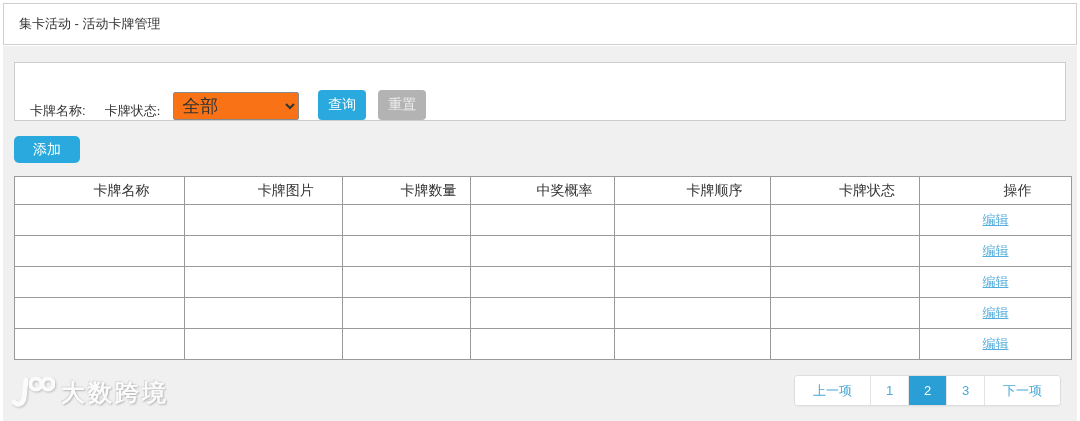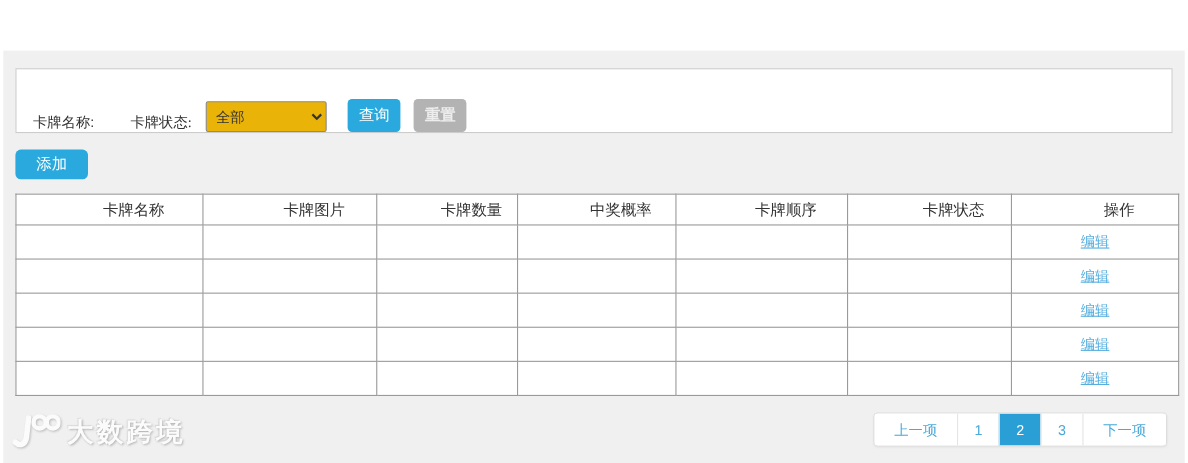--- a/index.html
+++ b/index.html
@@ -26,38 +26,38 @@
     background:#ffffff; border:1px solid #cccccc;
     display:flex; align-items:flex-end; padding-left:15px;
   }
   .field-label { font-size:13px; color:#333333; white-space:nowrap; }
   .name-input {
     margin-left:13px; width:128px; height:27px;
     border:1px solid #c4c4c4; background:#ffffff;
     padding:0 8px; font-size:13px; color:#333; outline:none;
   }
   .name-input::placeholder { color:#b4b4b4; }
-  .status-label { margin-left:33px;font-family:Liberation Serif, serif; }
+  .status-label { margin-left:19px;font-family:Liberation Serif, serif; }
   .status-select {
-    margin-left:13px; width:110px; height:28px;
-    border:1px solid #8a8a8a; border-radius:2px; background:#eab308;
-    font-size:13px; color:#333; padding:0 4px; outline:none;
+    margin-left:13px; width:126px; height:28px;
+    border:1px solid #8a8a8a; border-radius:2px; background:#f97316;
+    font-size:18px; color:#333; padding:0 4px; outline:none;
     font-family:"Liberation Sans", sans-serif;
   }
   .btn {
     border:none; border-radius:4px; cursor:pointer;
     font-size:14px; font-family:"Liberation Sans", sans-serif;
   }
   .btn-search {
     margin-left:19px; width:48px; height:30px;
     background:#29a9dd; color:#ffffff;
   }
   .btn-reset {
     margin-left:12px; width:48px; height:30px;
-    background:#b3b3b3; color:#ededed;font-weight:bold;
+    background:#b3b3b3; color:#ededed;
   }
 
   
   .btn-add {
     margin:15px 16px 0 11px; width:66px; height:27px;
     background:#29a9dd; color:#ffffff; border-radius:5px;
   }
 
   
   .card-table {
@@ -106,20 +106,23 @@
     font-size:24px; font-weight:bold; letter-spacing:3px;
     color:#fdfdfd;
     text-shadow:1px 1px 2px rgba(140,140,140,0.65), -1px -1px 1px rgba(170,170,170,0.35);
   }
 </style>
 </head>
 <body>
 
 <div class="page">
 
+  <div class="topbar">
+    <span class="breadcrumb">集卡活动 - 活动卡牌管理</span>
+  </div>
 
   <div class="content">
 
     <div class="filter-panel">
       <span class="field-label">卡牌名称:</span>
       <span class="field-label status-label">卡牌状态:</span>
       <select class="status-select">
         <option>全部</option>
       </select>
       <button class="btn btn-search">查询</button>

